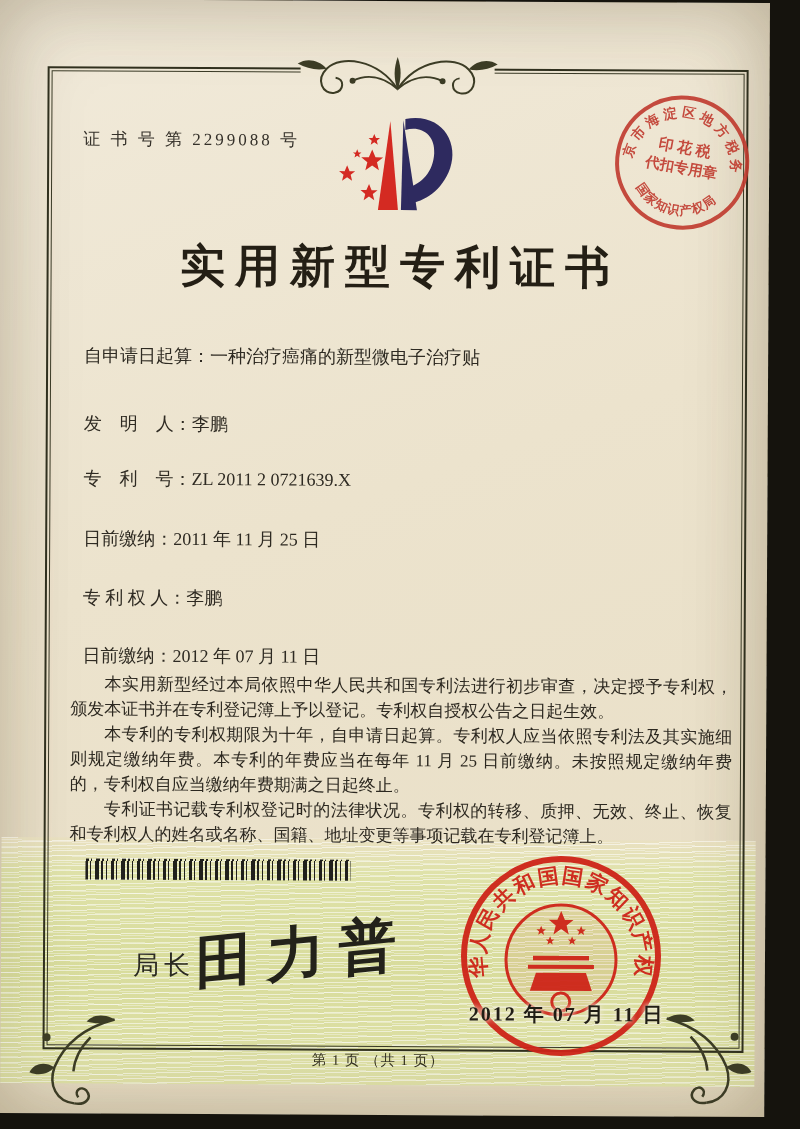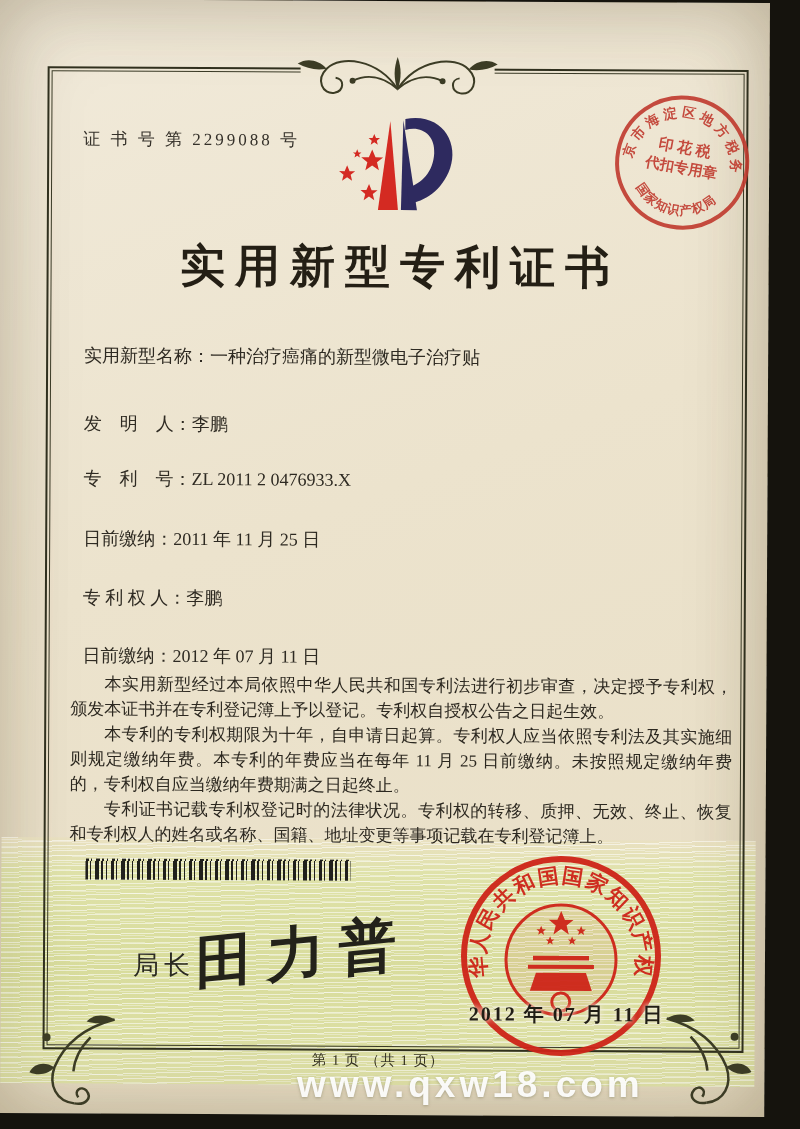--- a/index.html
+++ b/index.html
@@ -160,27 +160,27 @@
           <textPath href="#taxBot" startOffset="50%" text-anchor="middle">国家知识产权局</textPath>
         </text>
         <text x="86" y="76" text-anchor="middle" font-size="15" font-weight="bold" fill="#c03a2e">印 花 税</text>
         <text x="86" y="96" text-anchor="middle" font-size="14.5" font-weight="bold" fill="#c03a2e">代扣专用章</text>
       </svg>
     </div>
 
     <div class="title">实用新型专利证书</div>
 
     <div class="field f0">
-      <span>实用新型名称：</span><span>一种治疗癌痛的新型微电子治疗贴</span>
+      <span>自申请日起算：</span><span>一种治疗癌痛的新型微电子治疗贴</span>
     </div>
     <div class="field f1">
       <span>发　明　人：</span><span>李鹏</span>
     </div>
     <div class="field f2">
-      <span>专　利　号：</span><span>ZL 2011 2 0476933.X</span>
+      <span>专　利　号：</span><span>ZL 2011 2 0721639.X</span>
     </div>
     <div class="field f3">
       <span>日前缴纳：</span><span>2011 年 11 月 25 日</span>
     </div>
     <div class="field f4">
       <span>专 利 权 人：</span><span>李鹏</span>
     </div>
     <div class="field f5">
       <span>日前缴纳：</span><span>2012 年 07 月 11 日</span>
     </div>
@@ -236,14 +236,13 @@
       </svg>
     </div>
 
     <div class="seal-date">2012 年 07 月 11 日</div>
 
     <div class="page-footer">第 1 页 （共 1 页）</div>
 
     <div class="paper-vignette"></div>
   </div>
 
-  <div class="watermark">www.qxw18.com</div>
 </div>
 
 </body></html>

